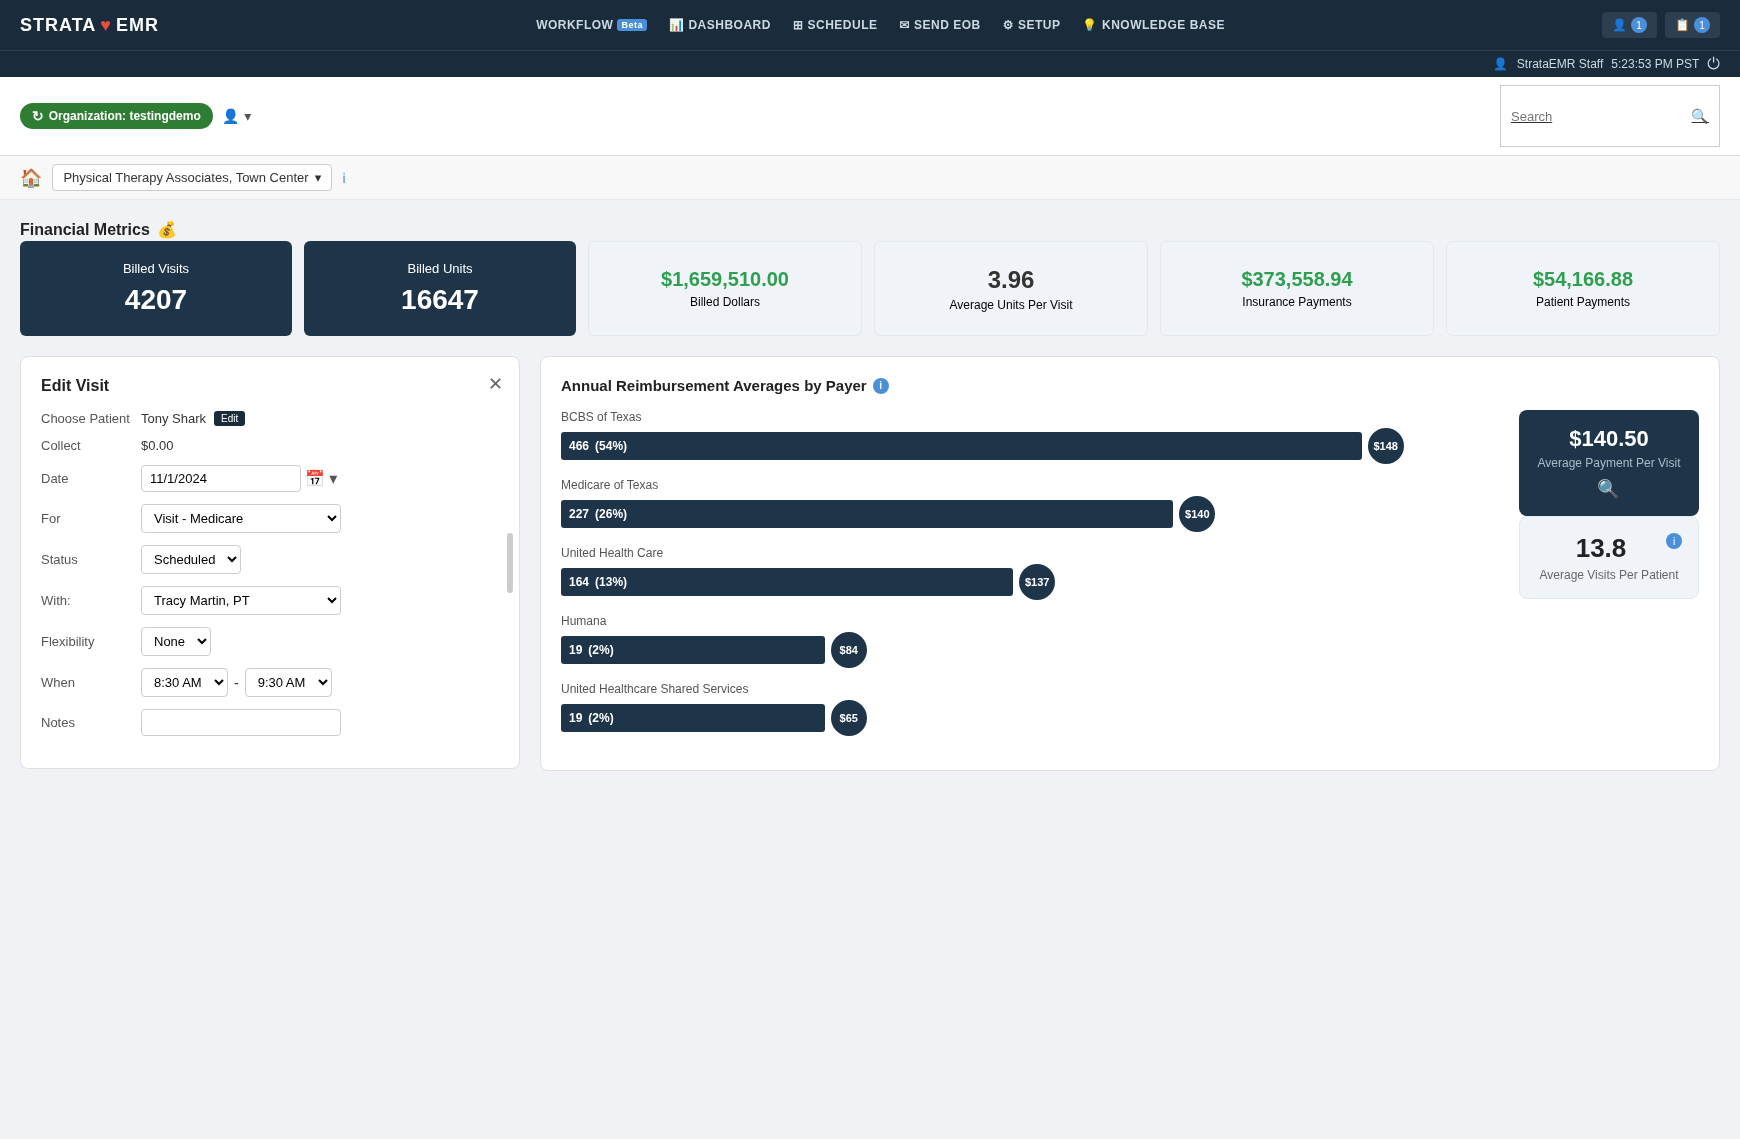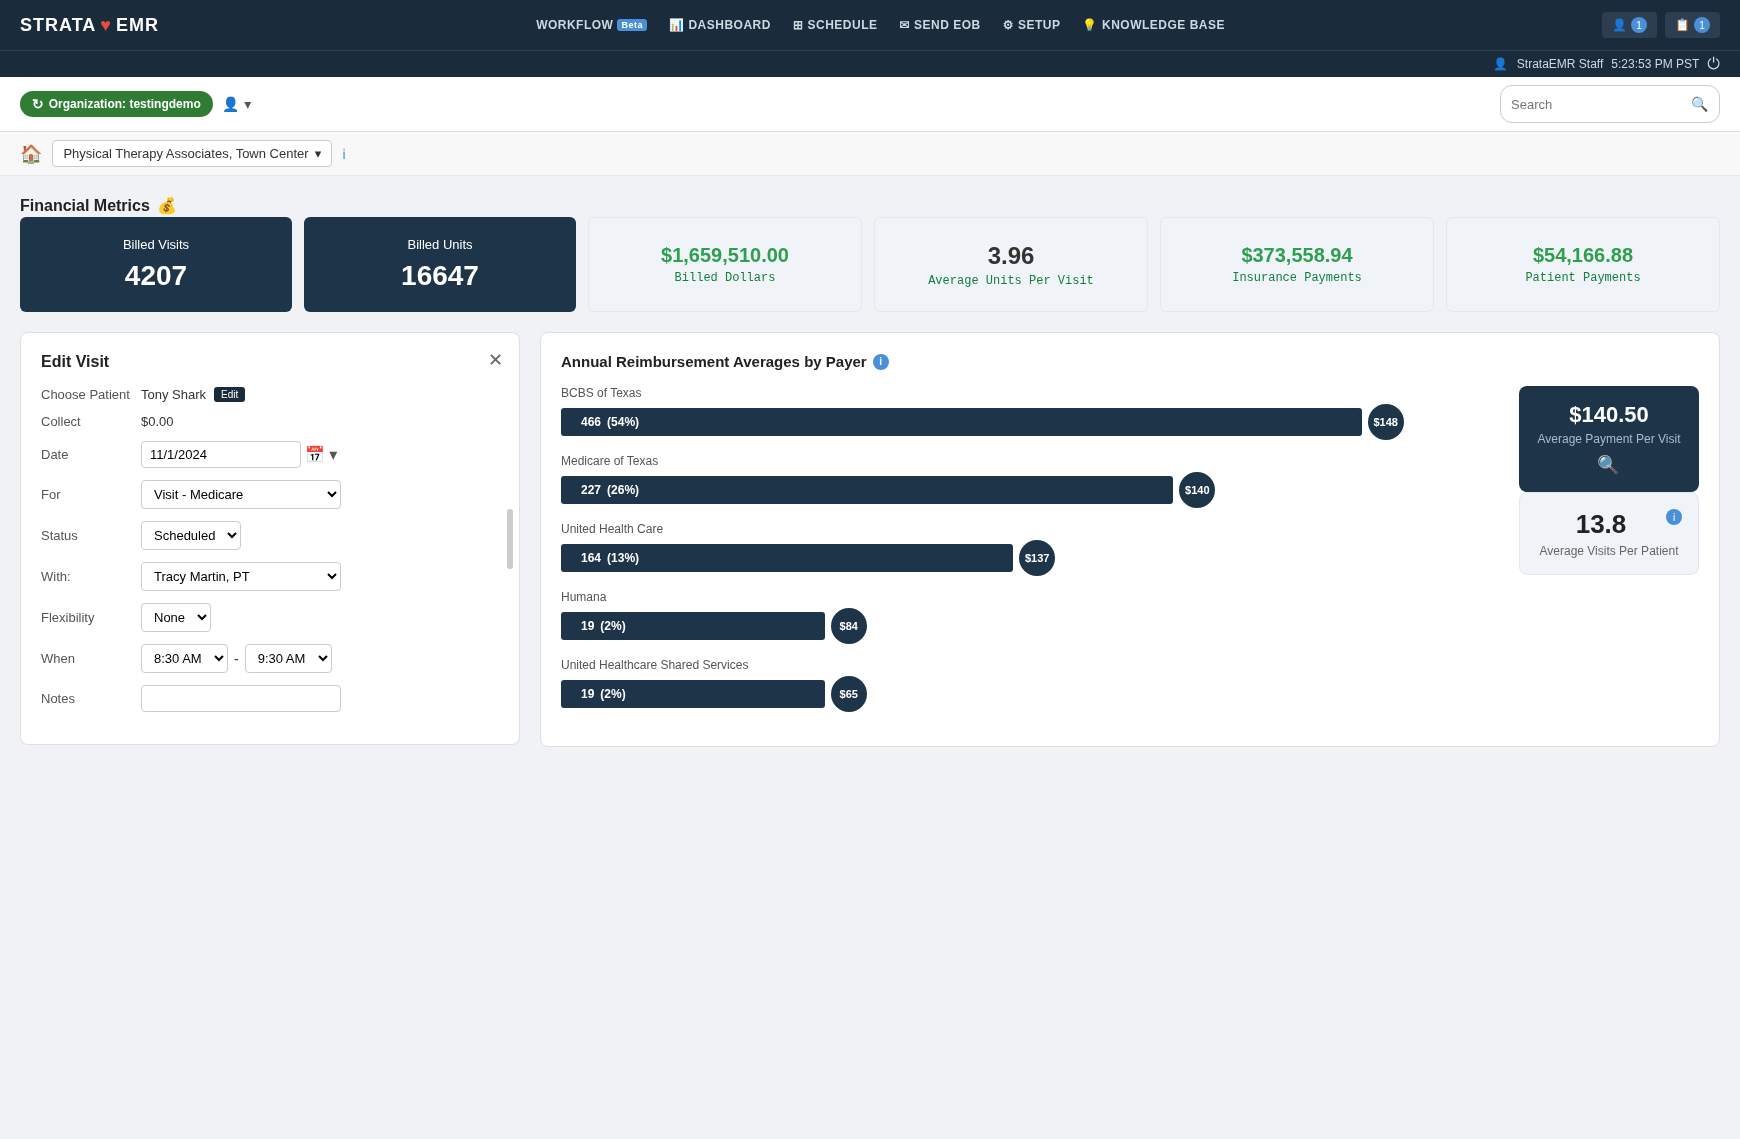--- a/index.html
+++ b/index.html
@@ -43,21 +43,21 @@
       border-bottom: 1px solid #e0e0e0;
       padding: 8px 20px;
       display: flex;
       align-items: center;
       justify-content: space-between;
     }
     .org-section { display: flex; align-items: center; gap: 10px; }
     .org-badge { background: #2e7d32; color: #fff; padding: 5px 12px; border-radius: 20px; font-size: 12px; font-weight: 600; display: flex; align-items: center; gap: 5px; cursor: pointer; }
     .org-badge .refresh-icon { font-size: 14px; }
     .user-dropdown { display: flex; align-items: center; gap: 4px; cursor: pointer; color: #555; font-size: 14px; }
-    .search-bar { display: flex; align-items: center; border: 1px solid #ccc; border-radius: 12px; padding: 10px 10px; width: 220px; background: #fff; }
+    .search-bar { display: flex; align-items: center; border: 1px solid #ccc; border-radius: 0; padding: 22px 10px; width: 220px; background: #fff; text-decoration: underline; }
     .search-bar input { border: none; outline: none; flex: 1; font-size: 13px; color: #999; }
     .search-icon { color: #555; font-size: 14px; cursor: pointer; }
 
     
     .location-bar {
       background: #f8f8f8;
       border-bottom: 1px solid #e8e8e8;
       padding: 8px 20px;
       display: flex;
       align-items: center;
@@ -72,21 +72,21 @@
 
     
     .section-title { font-size: 16px; font-weight: 700; color: #222; display: flex; align-items: center; gap: 8px; margin-bottom: 2px; }
     .metrics-row { display: flex; gap: 12px; align-items: stretch; }
     .metric-card { border-radius: 6px; padding: 20px; flex: 1; display: flex; flex-direction: column; align-items: center; justify-content: center; }
     .metric-card.dark { background: #1e3448; color: #fff; }
     .metric-card.light { background: #f0f4f8; border: 1px solid #e0e8f0; }
     .metric-label { font-size: 13px; font-weight: 500; margin-bottom: 8px; }
     .metric-value { font-size: 28px; font-weight: 700; }
     .metric-value.green { color: #2e9e4f; font-size: 20px; font-weight: 700; }
-    .metric-sublabel { font-size: 12px; color: #15803d; margin-top: 4px; text-align: center; font-family: Liberation Mono, monospace; }
+    .metric-sublabel { font-size: 12px; color: #000000; margin-top: 4px; text-align: center; }
 
     
     .two-col { display: flex; gap: 20px; }
     .left-panel { width: 500px; flex-shrink: 0; }
     .right-panel { flex: 1; }
 
     
     .edit-visit-panel { background: #fff; border: 1px solid #e0e0e0; border-radius: 8px; padding: 20px; position: relative; }
     .panel-title { font-size: 16px; font-weight: 700; color: #222; margin-bottom: 16px; }
     .close-btn { position: absolute; top: 16px; right: 16px; background: none; border: none; font-size: 18px; cursor: pointer; color: #666; }
@@ -103,21 +103,21 @@
     .scroll-indicator { position: absolute; right: 6px; top: 50%; transform: translateY(-50%); width: 6px; height: 60px; background: #ccc; border-radius: 3px; }
 
     
     .reimb-panel { background: #fff; border: 1px solid #e0e0e0; border-radius: 8px; padding: 20px; }
     .reimb-title { font-size: 15px; font-weight: 700; color: #222; margin-bottom: 16px; display: flex; align-items: center; gap: 6px; }
     .reimb-content { display: flex; gap: 16px; }
     .chart-area { flex: 1; }
     .chart-row { margin-bottom: 14px; }
     .chart-payer-label { font-size: 12px; color: #555; margin-bottom: 4px; font-weight: 500; }
     .chart-bar-wrap { position: relative; display: flex; align-items: center; }
-    .chart-bar { background: #1e3448; border-radius: 3px; height: 28px; display: flex; align-items: center; padding-left: 20px; color: #fff; font-size: 12px; font-weight: 600; gap: 6px; min-width: 60px; }
+    .chart-bar { background: #1e3448; border-radius: 3px; height: 28px; display: flex; align-items: center; padding-left: 8px; color: #fff; font-size: 12px; font-weight: 600; gap: 6px; min-width: 60px; }
     .chart-badge { background: #1e3448; color: #fff; border-radius: 50%; width: 36px; height: 36px; display: flex; align-items: center; justify-content: center; font-size: 11px; font-weight: 700; margin-left: 6px; flex-shrink: 0; }
     .side-cards { display: flex; flex-direction: column; width: 180px; flex-shrink: 0; }
     .side-card { background: #1e3448; border-radius: 8px; color: #fff; padding: 16px; text-align: center; }
     .side-card.light-card { background: #f0f4f8; border: 1px solid #e0e8f0; }
     .side-card-value { font-size: 22px; font-weight: 700; color: #fff; margin-bottom: 4px; }
     .side-card-label { font-size: 12px; color: #aabbc8; }
     .side-card-light-value { font-size: 26px; font-weight: 700; color: #222; margin-bottom: 4px; }
     .side-card-light-label { font-size: 12px; color: #666; }
     .zoom-icon { margin-top: 8px; color: #7a9ab8; font-size: 18px; cursor: pointer; }
     .info-badge { background: #4a90d9; color: #fff; border-radius: 50%; width: 16px; height: 16px; font-size: 10px; display: inline-flex; align-items: center; justify-content: center; cursor: pointer; }

